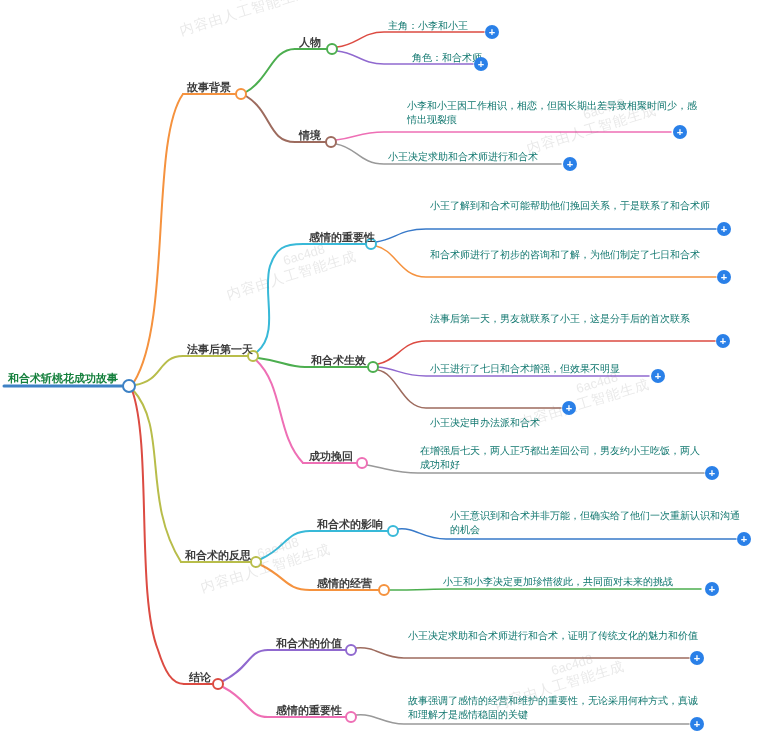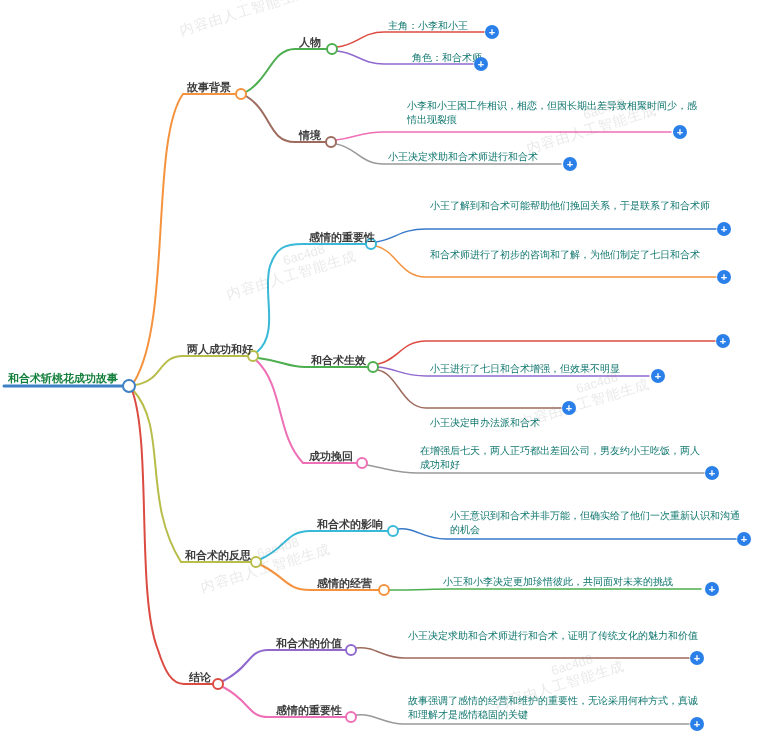--- a/index.html
+++ b/index.html
@@ -135,37 +135,38 @@
   </div>
   <div class="wm" style="left:490px; top:662px">
     <span class="wm-hash">6ac4d8</span>
     <span class="wm-text">内容由人工智能生成</span>
   </div>
 
   <div class="t root" style="left:8px; top:371px">和合术斩桃花成功故事</div>
   <div class="t" style="left:187px; top:80px">故事背景</div>
   <div class="t" style="left:299px; top:35px">人物</div>
   <div class="t" style="left:299px; top:128px">情境</div>
-  <div class="t" style="left:187px; top:342px">两人成功和好</div>
+  <div class="t" style="left:187px; top:342px">法事后第一天</div>
   <div class="t" style="left:309px; top:230px">感情的重要性</div>
   <div class="t" style="left:311px; top:353px">和合术生效</div>
   <div class="t" style="left:309px; top:449px">成功挽回</div>
   <div class="t" style="left:185px; top:548px">和合术的反思</div>
   <div class="t" style="left:317px; top:517px">和合术的影响</div>
   <div class="t" style="left:317px; top:576px">感情的经营</div>
   <div class="t" style="left:189px; top:670px">结论</div>
   <div class="t" style="left:276px; top:636px">和合术的价值</div>
   <div class="t" style="left:276px; top:703px">感情的重要性</div>
 
   <div class="leaf" style="left:388px; top:19px;  width:120px">主角：小李和小王</div>
   <div class="leaf" style="left:412px; top:51px;  width:110px">角色：和合术师</div>
   <div class="leaf" style="left:407px; top:99px;  width:292px">小李和小王因工作相识，相恋，但因长期出差导致相聚时间少，感情出现裂痕</div>
   <div class="leaf" style="left:388px; top:150px; width:200px">小王决定求助和合术师进行和合术</div>
   <div class="leaf" style="left:430px; top:199px; width:292px">小王了解到和合术可能帮助他们挽回关系，于是联系了和合术师</div>
   <div class="leaf" style="left:430px; top:248px; width:292px">和合术师进行了初步的咨询和了解，为他们制定了七日和合术</div>
+  <div class="leaf" style="left:430px; top:312px; width:292px">法事后第一天，男友就联系了小王，这是分手后的首次联系</div>
   <div class="leaf" style="left:430px; top:362px; width:240px">小王进行了七日和合术增强，但效果不明显</div>
   <div class="leaf" style="left:430px; top:416px; width:160px">小王决定申办法派和合术</div>
   <div class="leaf" style="left:420px; top:444px; width:286px">在增强后七天，两人正巧都出差回公司，男友约小王吃饭，两人成功和好</div>
   <div class="leaf" style="left:443px; top:575px; width:260px">小王和小李决定更加珍惜彼此，共同面对未来的挑战</div>
   <div class="leaf" style="left:450px; top:509px; width:292px">小王意识到和合术并非万能，但确实给了他们一次重新认识和沟通的机会</div>
   <div class="leaf" style="left:408px; top:629px; width:292px">小王决定求助和合术师进行和合术，证明了传统文化的魅力和价值</div>
   <div class="leaf" style="left:408px; top:694px; width:292px">故事强调了感情的经营和维护的重要性，无论采用何种方式，真诚和理解才是感情稳固的关键</div>
 
   <div class="plus" style="left:492px; top:32px">+</div>
   <div class="plus" style="left:481px; top:64px">+</div>

